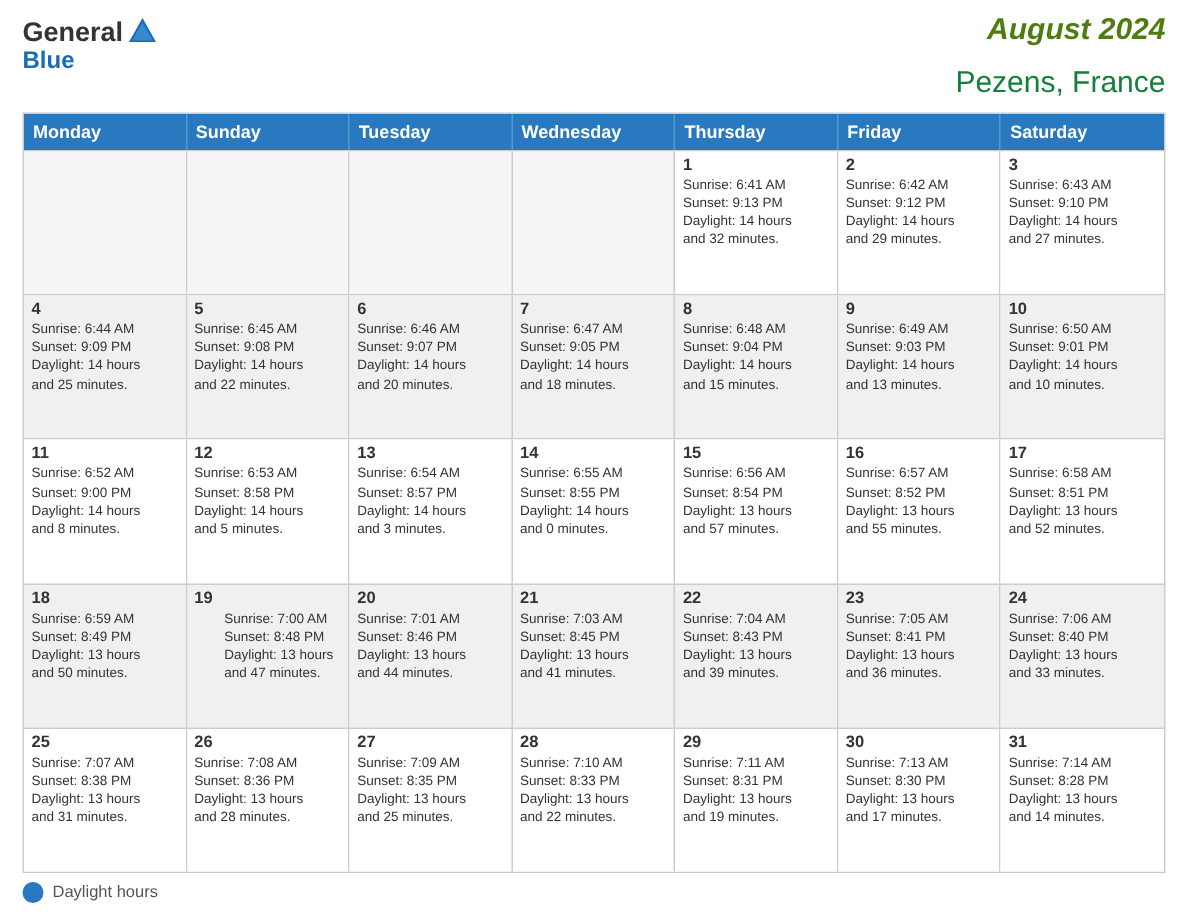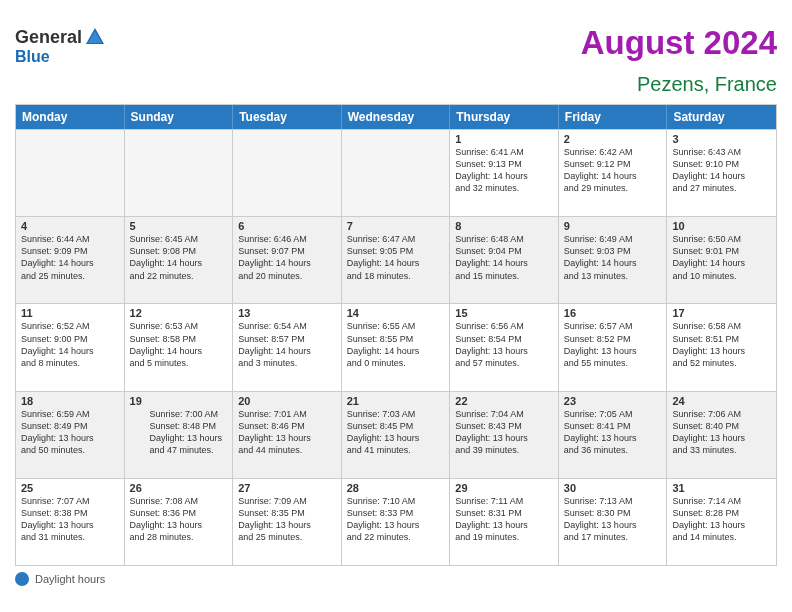--- a/index.html
+++ b/index.html
@@ -6,21 +6,21 @@
     body {
       width: 792px;
       height: 612px;
       font-family: Arial, sans-serif;
       background: #fff;
       overflow: hidden;
     }
     .page {
       width: 792px;
       height: 612px;
-      padding: 26px 15px;
+      padding: 10px 15px;
       display: flex;
       flex-direction: column;
     }
     .header {
       display: flex;
       justify-content: space-between;
       align-items: flex-start;
       margin-bottom: 8px;
     }
     .logo {
@@ -41,24 +41,25 @@
       line-height: 1;
     }
     .logo-icon {
       width: 22px;
       height: 22px;
     }
     .title-section {
       text-align: right;
     }
     .month-year {
-      font-size: 33px;
+      font-size: 20px;
       font-weight: bold;
-      color: #a21caf;
+      color: #4d7c0f;
       line-height: 1;
+      font-style: italic;
     }
     .location {
       font-size: 20px;
       color: #15803d;
       margin-top: 14px;
     }
     .calendar {
       flex: 1;
       display: flex;
       flex-direction: column;

